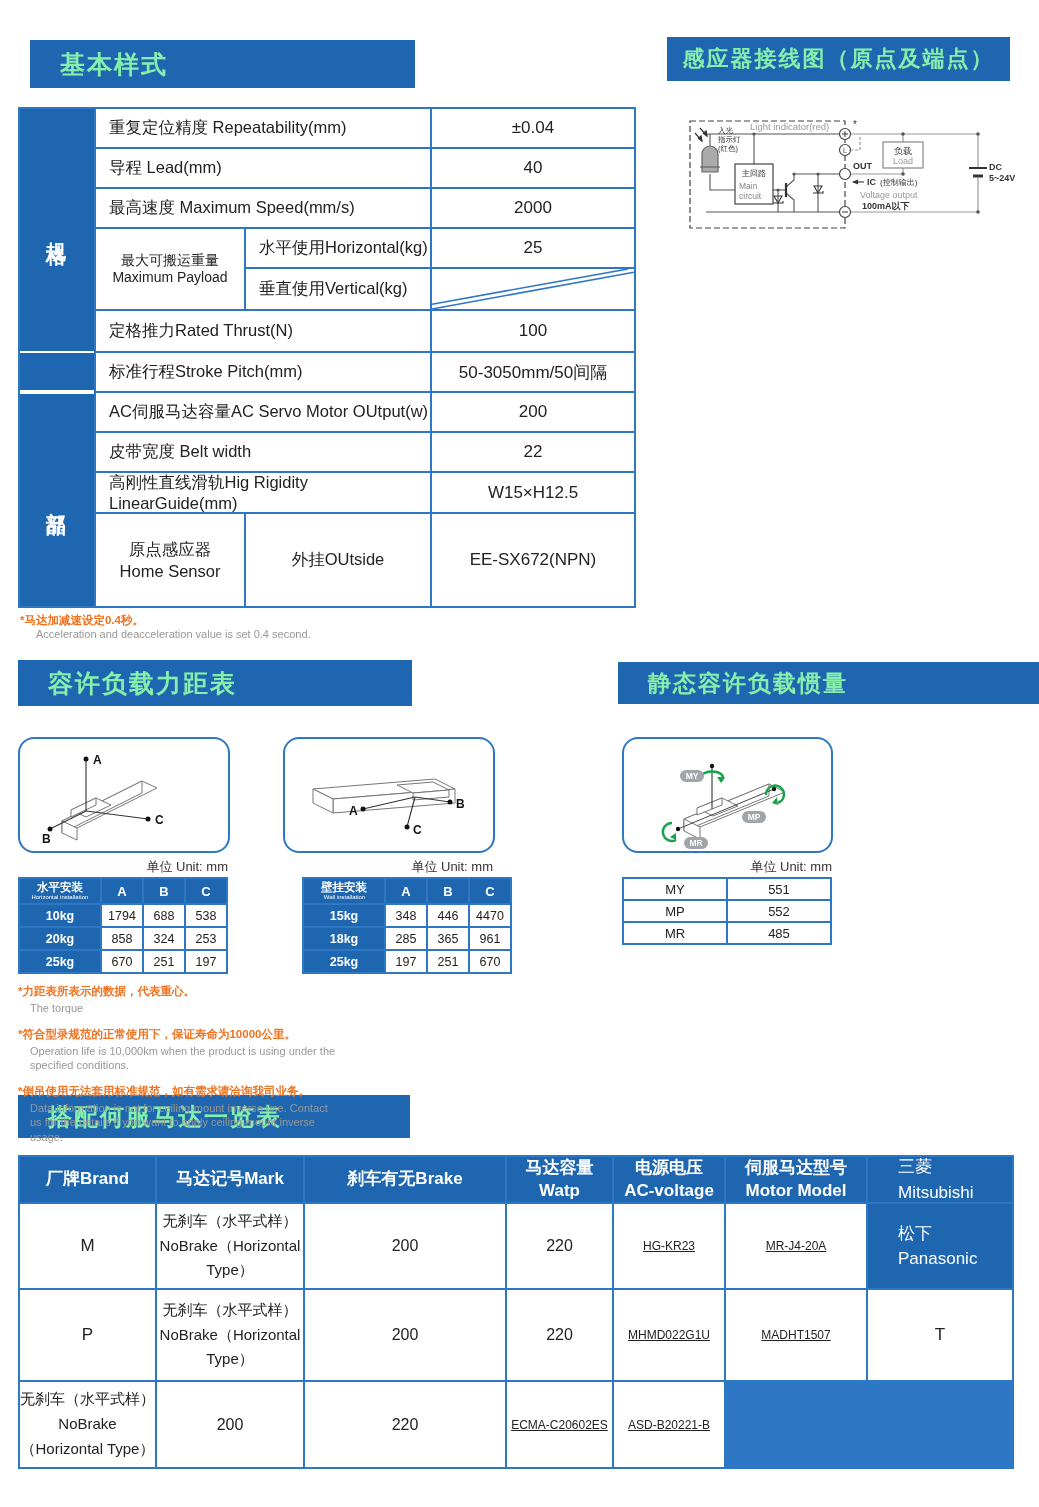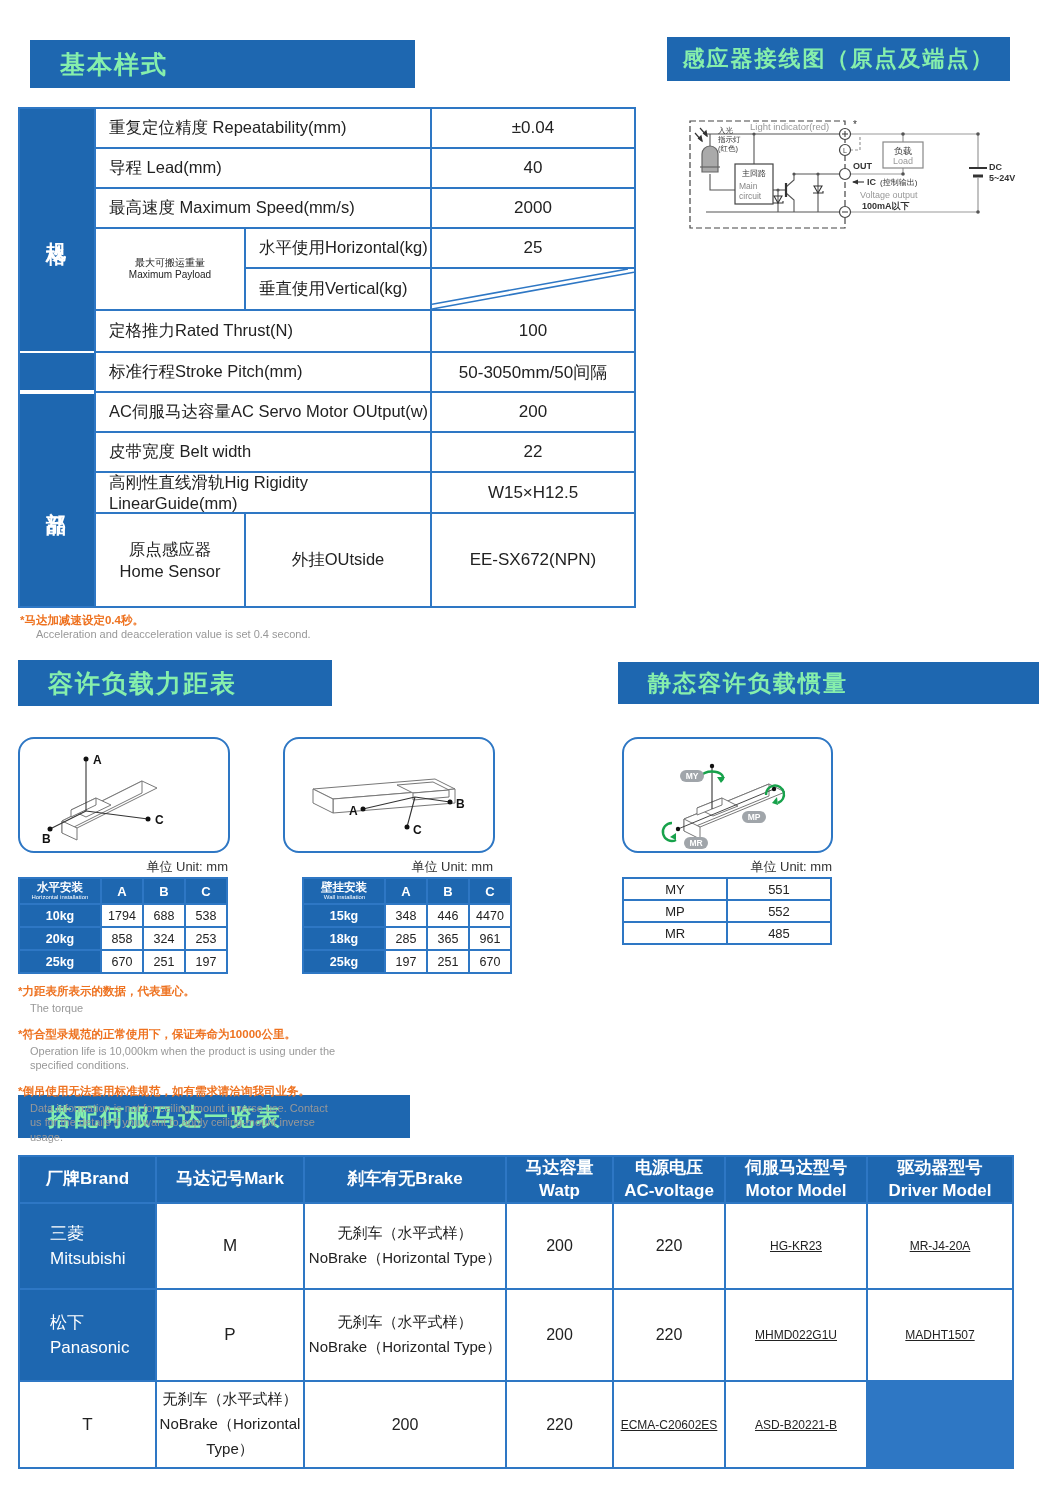--- a/index.html
+++ b/index.html
@@ -25,21 +25,21 @@
   .cell.center{justify-content:center;text-align:center;}
   .cell.col{flex-direction:column;justify-content:center;}
 
   
   #specTable{left:18px;top:107px;grid-template-columns:74px 148px 184px 202px;
     grid-template-rows:38px 38px 38px 38px 40px 40px 38px 38px 38px 39px 92px;}
   #specTable .lab{padding-left:13px;font-size:16.5px;}
   #specTable .val{justify-content:center;font-size:17px;}
   .vgroup{writing-mode:vertical-rl;text-orientation:upright;font-weight:bold;font-size:20px;letter-spacing:4px;}
   .sep{position:absolute;background:#fff;left:2px;width:74px;}
-  .payload-lab{flex-direction:column;justify-content:center;text-align:center;font-size:10px;line-height:1.25;padding:0 2px;}
+  .payload-lab{flex-direction:column;justify-content:center;text-align:center;font-size:14px;line-height:1.25;padding:0 2px;}
   .slashcell{position:relative;}
   .slashcell svg{position:absolute;inset:0;width:100%;height:100%;}
 
   .note-orange{position:absolute;color:var(--orange);font-weight:bold;font-size:11.5px;}
   .note-gray{position:absolute;color:var(--gray);font-size:11px;}
 
   
   .dbox{position:absolute;border:2px solid var(--bblue);border-radius:16px;background:#fff;}
 
   .unit{position:absolute;font-size:13px;color:#333;text-align:right;width:130px;}
@@ -74,21 +74,21 @@
 
   svg text{font-family:"Liberation Sans","DejaVu Sans",sans-serif;}
 </style>
 </head>
 <body>
 
 <div id="page">
 
   <div class="hbar left-pad" style="left:30px;top:40px;width:385px;height:48px;font-size:25px;">基本样式</div>
   <div class="hbar centered" style="left:667px;top:37px;width:343px;height:44px;font-size:22px;">感应器接线图（原点及端点）</div>
-  <div class="hbar left-pad" style="left:18px;top:660px;width:314px;height:46px;font-size:25px;">容许负载力距表</div>
+  <div class="hbar left-pad" style="left:18px;top:660px;width:394px;height:46px;font-size:25px;">容许负载力距表</div>
   <div class="hbar left-pad" style="left:618px;top:662px;width:421px;height:42px;font-size:23px;">静态容许负载惯量</div>
   <div class="hbar left-pad" style="left:18px;top:1095px;width:392px;height:43px;font-size:24px;">搭配何服马达一览表</div>
 
   <div id="specTable" class="gtbl">
     <div class="cell blue vgroup" style="grid-area:1/1/7/2;">规格</div>
     <div class="cell blue" style="grid-area:7/1/8/2;"></div>
     <div class="cell blue vgroup" style="grid-area:8/1/12/2;">部品</div>
 
     <div class="cell lab" style="grid-area:1/2/2/4;">重复定位精度 Repeatability(mm)</div>
     <div class="cell val" style="grid-area:1/4/2/5;">±0.04</div>
@@ -407,24 +407,20 @@
       <span>Watp</span>
     </div>
     <div class="cell blue sh">
       <span>电源电压</span>
       <span>AC-voltage</span>
     </div>
     <div class="cell blue sh">
       <span>伺服马达型号</span>
       <span>Motor Model</span>
     </div>
-    <div class="cell blue sh">
-      <span>驱动器型号</span>
-      <span>Driver Model</span>
-    </div>
 
     <div class="cell blue brand">
       <span>三菱</span>
       <span>Mitsubishi</span>
     </div>
     <div class="cell mark-c">M</div>
     <div class="cell brake-c">
       <span>无刹车（水平式样）</span>
       <span>NoBrake（Horizontal Type）</span>
     </div>

